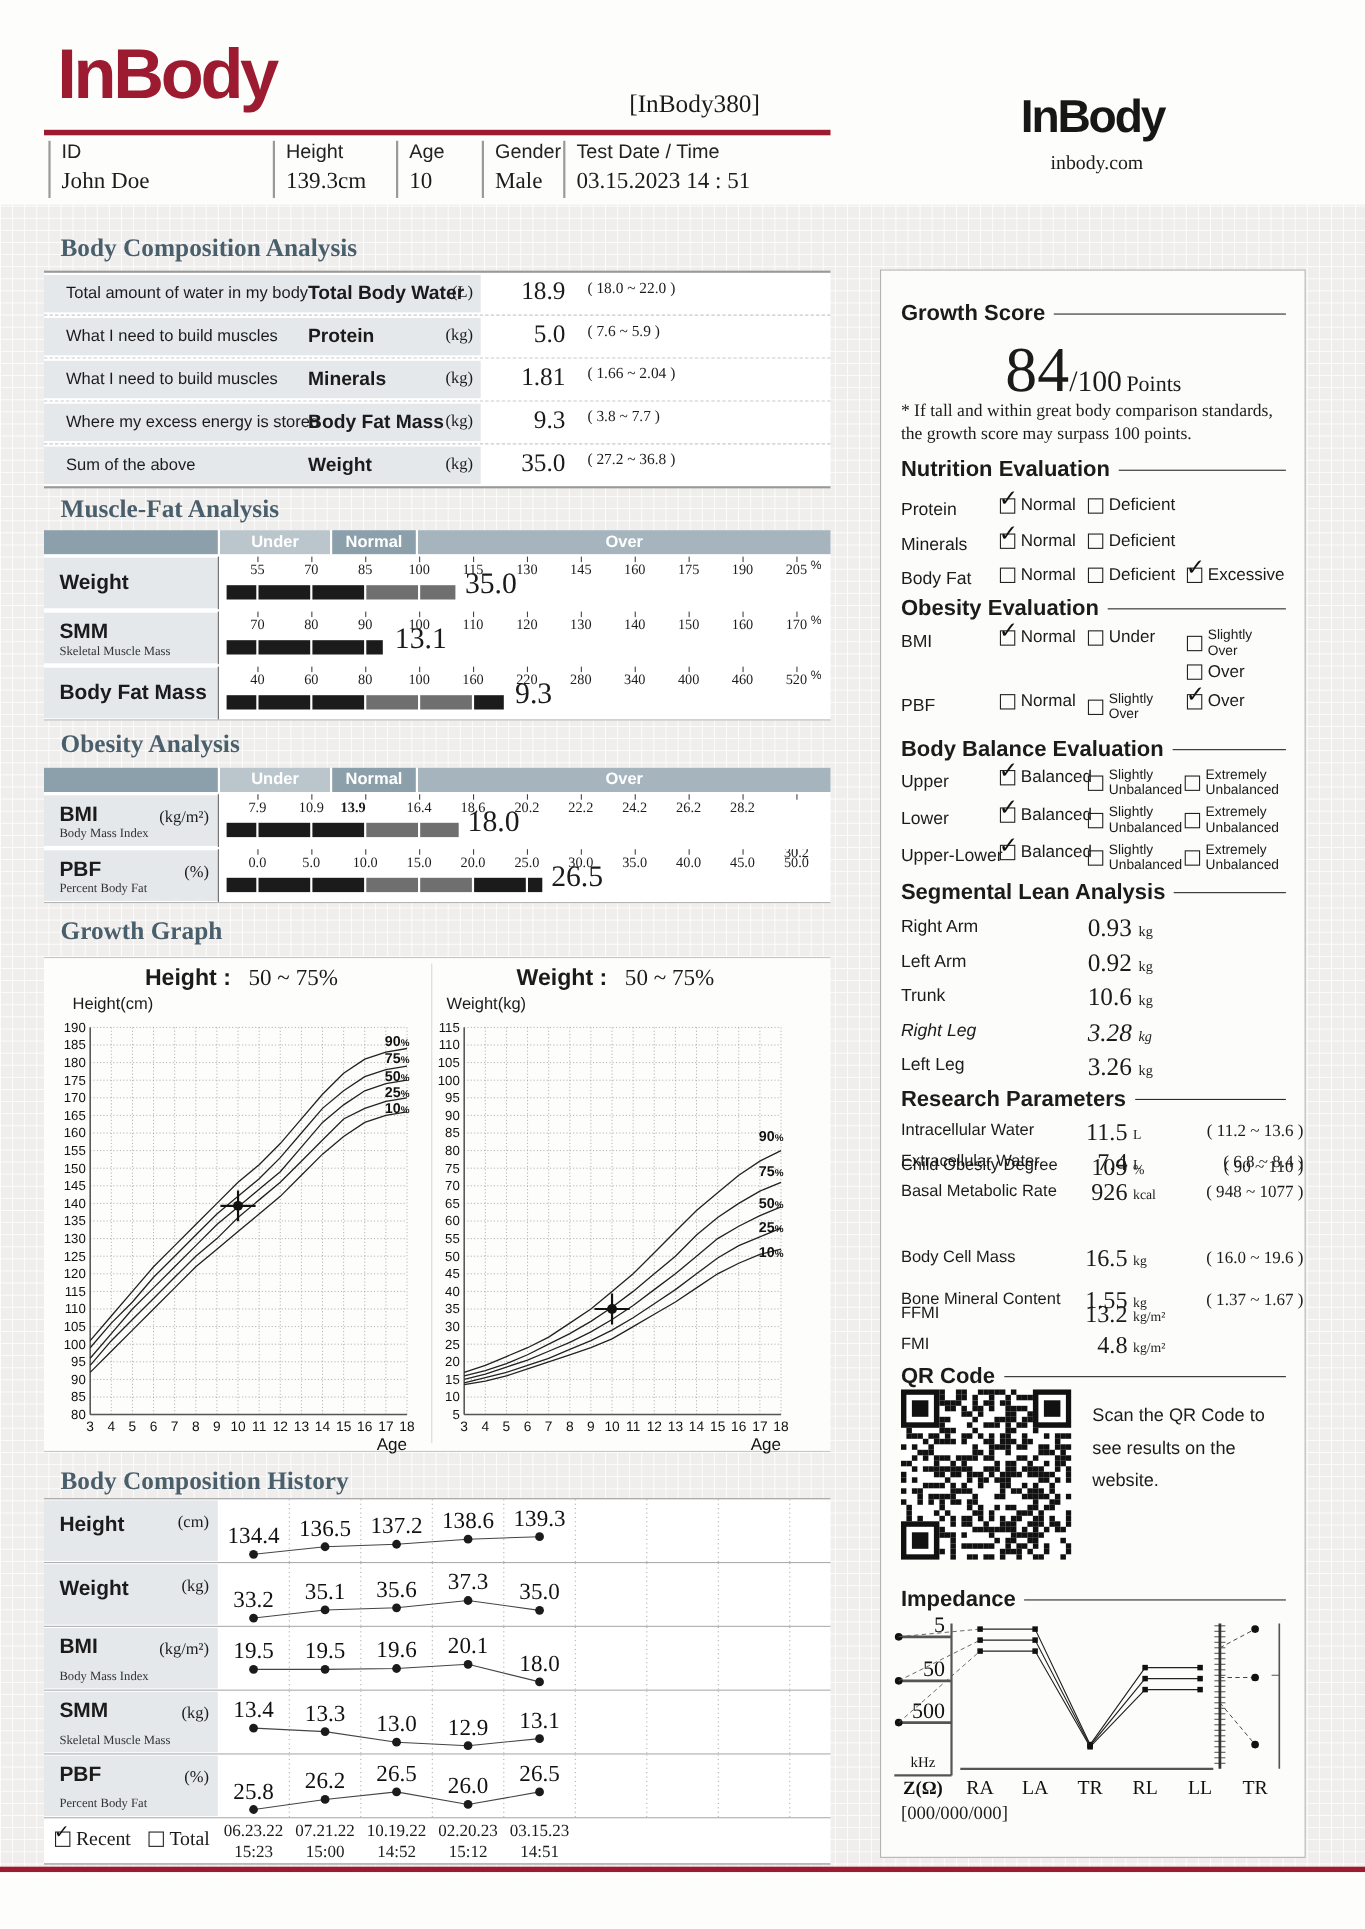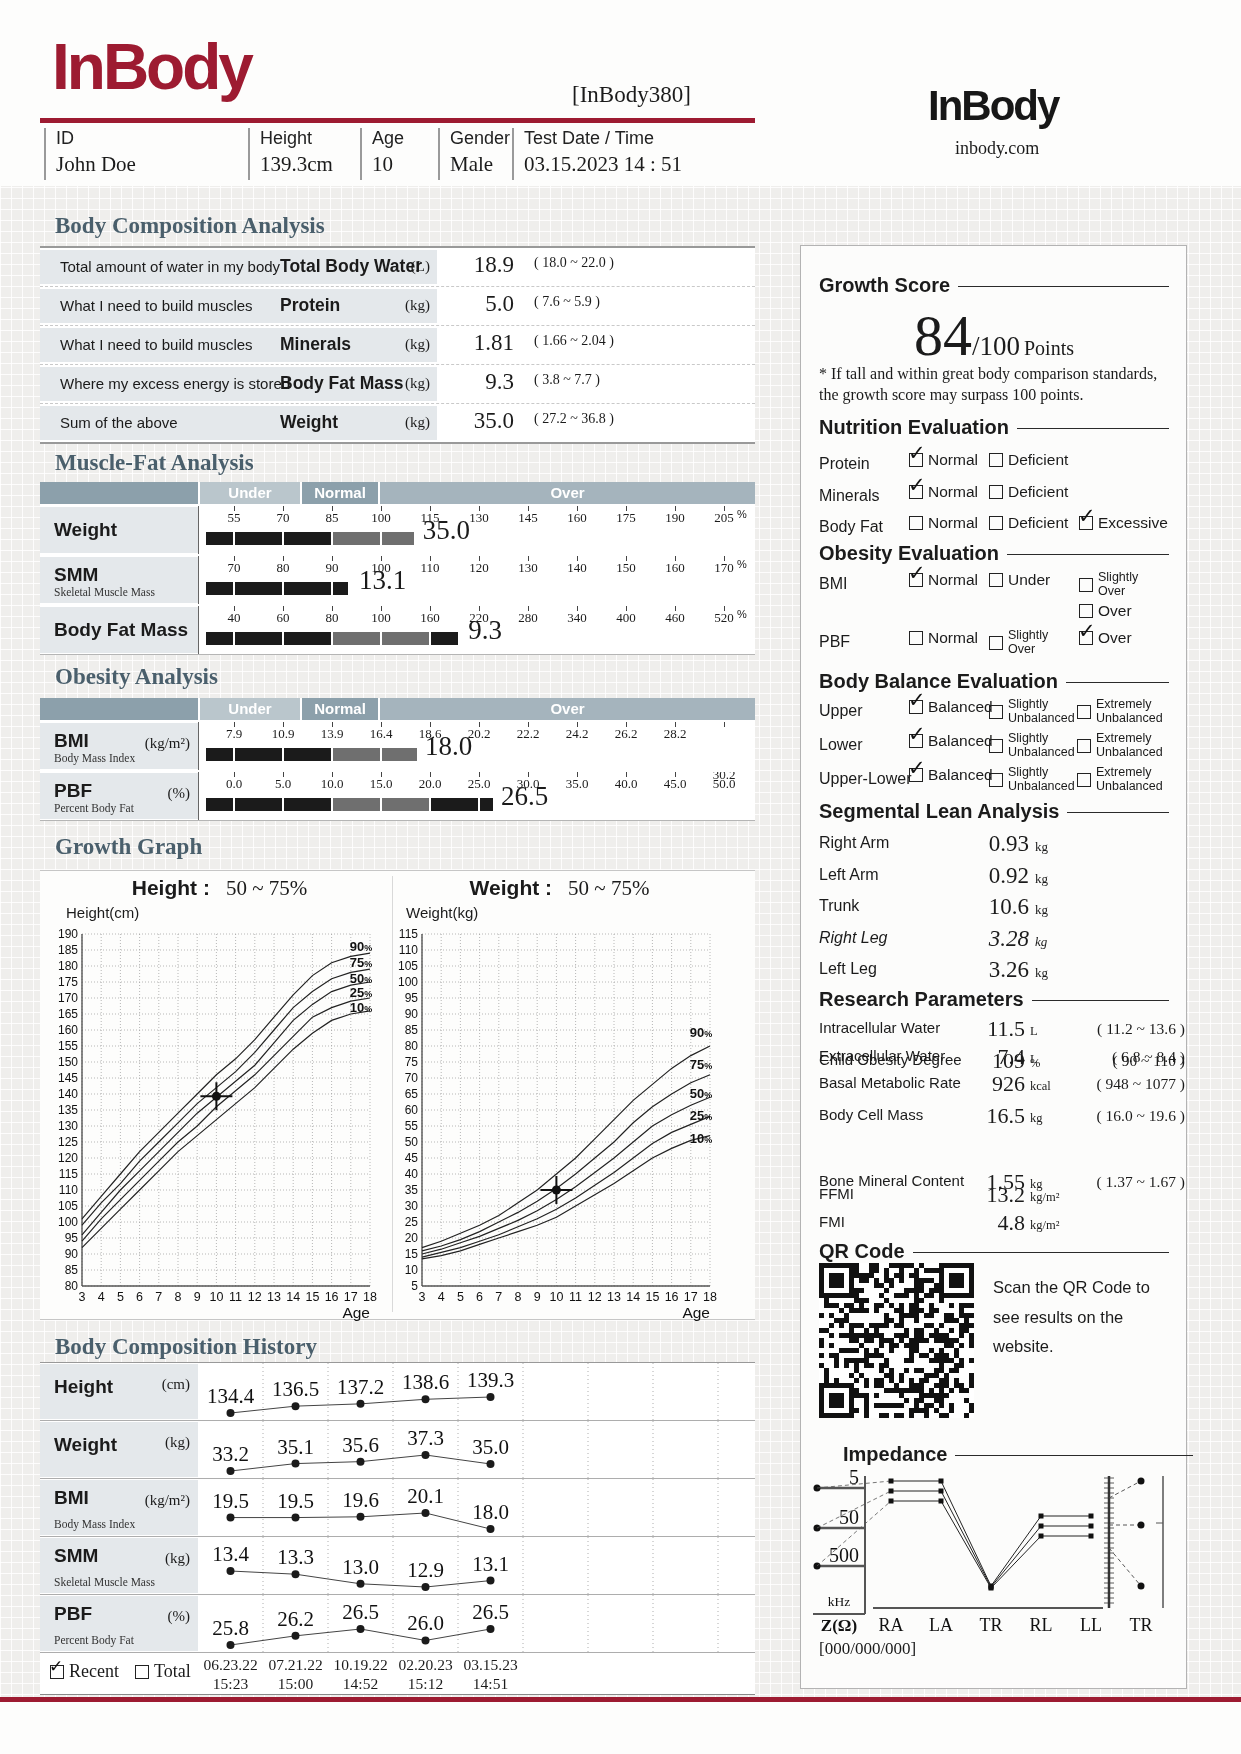--- a/index.html
+++ b/index.html
@@ -319,21 +319,21 @@
           <div class="bar-name hasSub">BMI</div>
           <div class="bar-lunit">(kg/m²)</div>
           <div class="bar-sub">Body Mass Index</div>
         </div>
         <div class="bar-plot">
           <div class="tickmark" style="left: 35px;"></div>
           <div class="ticknum" style="left: 35px;">7.9</div>
           <div class="tickmark" style="left: 84px;"></div>
           <div class="ticknum" style="left: 84px;">10.9</div>
           <div class="tickmark" style="left: 133px;"></div>
-          <div class="ticknum" style="left: 133px;">13.9</div>
+          <div class="ticknum" style="left: 122px; font-weight: bold;">13.9</div>
           <div class="tickmark" style="left: 182px;"></div>
           <div class="ticknum" style="left: 182px;">16.4</div>
           <div class="tickmark" style="left: 231px;"></div>
           <div class="ticknum" style="left: 231px;">18.6</div>
           <div class="tickmark" style="left: 280px;"></div>
           <div class="ticknum" style="left: 280px;">20.2</div>
           <div class="tickmark" style="left: 329px;"></div>
           <div class="ticknum" style="left: 329px;">22.2</div>
           <div class="tickmark" style="left: 378px;"></div>
           <div class="ticknum" style="left: 378px;">24.2</div>
@@ -1019,21 +1019,21 @@
           <div class="res-value">109</div>
           <div class="res-unit">%</div>
           <div class="res-range">( 90 ~ 110 )</div>
         </div>
         <div class="res-row" style="top: 923px;">
           <div class="res-label">Bone Mineral Content</div>
           <div class="res-value">1.55</div>
           <div class="res-unit">kg</div>
           <div class="res-range">( 1.37 ~ 1.67 )</div>
         </div>
-        <div class="res-row" style="top: 857px;">
+        <div class="res-row" style="top: 885px;">
           <div class="res-label">Body Cell Mass</div>
           <div class="res-value">16.5</div>
           <div class="res-unit">kg</div>
           <div class="res-range">( 16.0 ~ 19.6 )</div>
         </div>
         <div class="res-row" style="top: 936.2px;">
           <div class="res-label">FFMI</div>
           <div class="res-value">13.2</div>
           <div class="res-unit">kg/m²</div>
         </div>
@@ -1429,21 +1429,21 @@
           <rect x="10" y="10" width="15" height="15" fill="#111"></rect>
           <rect x="120" y="0" width="35" height="35" fill="#111"></rect>
           <rect x="125" y="5" width="25" height="25" fill="#fff"></rect>
           <rect x="130" y="10" width="15" height="15" fill="#111"></rect>
           <rect x="0" y="120" width="35" height="35" fill="#111"></rect>
           <rect x="5" y="125" width="25" height="25" fill="#fff"></rect>
           <rect x="10" y="130" width="15" height="15" fill="#111"></rect>
         </svg></div>
     <div id="qr-caption">Scan the QR Code to see results on the website.</div>
 
-    <div class="rc-title" style="top:1197px;margin-left:24px;">
+    <div class="rc-title" style="top:1197px;">
       <span class="txt">Impedance</span>
         <span class="rule"></span>
     </div>
     <div class="abs" id="imp-mount" style="left:10px;top:1222px;"><svg width="360" height="172">
           <line x1="54" y1="8" x2="54" y2="146" stroke="#555" stroke-width="2"></line>
           <line x1="2" y1="146" x2="54" y2="146" stroke="#555" stroke-width="2"></line>
           <line x1="8" y1="20" x2="54" y2="20" stroke="#555" stroke-width="2.5"></line>
           <circle cx="6" cy="20" r="3.5" fill="#111"></circle>
           <text x="48" y="16" text-anchor="end" font-size="20" font-family="Liberation Serif, serif" fill="#111">5</text>
           <line x1="8" y1="60" x2="54" y2="60" stroke="#555" stroke-width="2.5"></line>

